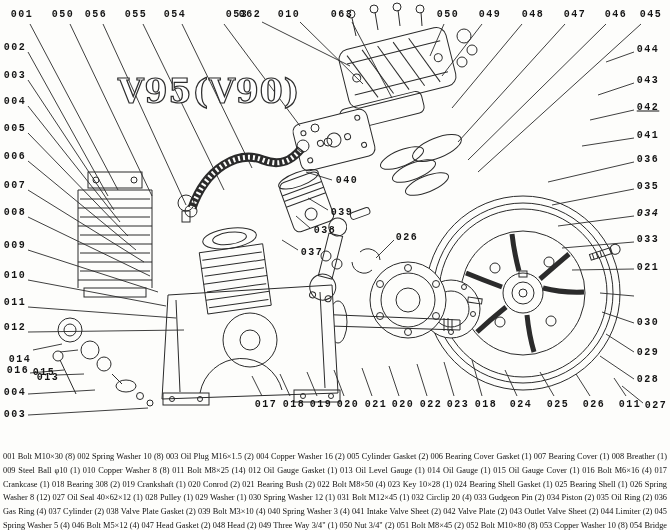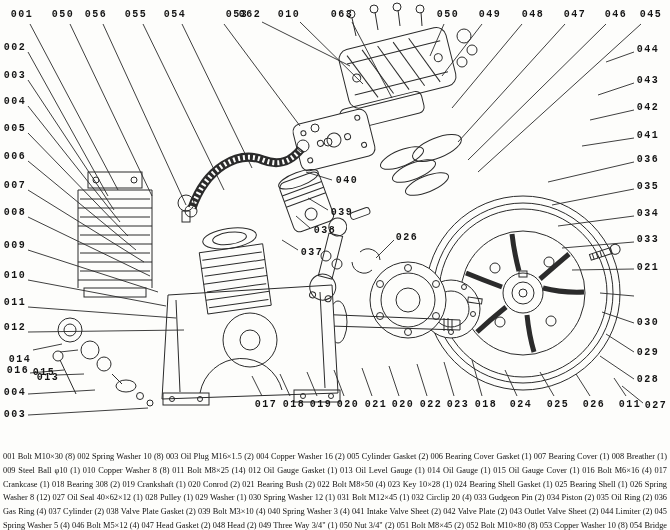--- a/index.html
+++ b/index.html
@@ -315,20 +315,21 @@
         <line x1="590" y1="396" x2="576" y2="374"></line>
         <line x1="626" y1="396" x2="614" y2="378"></line>
         <line x1="332" y1="180" x2="306" y2="172"></line>
         <line x1="328" y1="210" x2="308" y2="198"></line>
         <line x1="310" y1="228" x2="296" y2="216"></line>
         <line x1="298" y1="250" x2="282" y2="240"></line>
         <line x1="394" y1="240" x2="376" y2="258"></line>
       </g>
   </svg>
 
+  <div id="model-title">V95(V90)</div>
 
   <div id="callout-layer">
       <span class="callout" style="left: 22px; top: 14px;">001</span>
       <span class="callout" style="left: 63px; top: 14px;">050</span>
       <span class="callout" style="left: 96px; top: 14px;">056</span>
       <span class="callout" style="left: 136px; top: 14px;">055</span>
       <span class="callout" style="left: 175px; top: 14px;">054</span>
       <span class="callout" style="left: 215px; top: 14px; padding-left: 44px;">053</span>
       <span class="callout" style="left: 250px; top: 14px;">062</span>
       <span class="callout" style="left: 289px; top: 14px;">010</span>
@@ -351,25 +352,25 @@
       <span class="callout" style="left: 15px; top: 302px;">011</span>
       <span class="callout" style="left: 15px; top: 327px; text-align: right;">012</span>
       <span class="callout" style="left: 20px; top: 347px; margin-top: 12px;">014</span>
       <span class="callout" style="left: 48px; top: 349px; margin-top: 28px;">013</span>
       <span class="callout" style="left: 18px; top: 370px;">016</span>
       <span class="callout" style="left: 44px; top: 372px;">015</span>
       <span class="callout" style="left: 15px; top: 392px;">004</span>
       <span class="callout" style="left: 15px; top: 414px;">003</span>
       <span class="callout" style="left: 648px; top: 49px;">044</span>
       <span class="callout" style="left: 648px; top: 80px;">043</span>
-      <span class="callout" style="left: 648px; top: 107px;">042</span>
+      <span class="callout" style="left: 648px; top: 107px; text-decoration: underline;">042</span>
       <span class="callout" style="left: 648px; top: 135px;">041</span>
       <span class="callout" style="left: 648px; top: 159px;">036</span>
       <span class="callout" style="left: 648px; top: 186px;">035</span>
-      <span class="callout" style="left: 648px; top: 213px;">034</span>
+      <span class="callout" style="left: 648px; top: 213px; font-style: italic;">034</span>
       <span class="callout" style="left: 648px; top: 239px;">033</span>
       <span class="callout" style="left: 648px; top: 267px;">021</span>
       <span class="callout" style="left: 648px; top: 295px; margin-left: 48px;">031</span>
       <span class="callout" style="left: 648px; top: 322px;">030</span>
       <span class="callout" style="left: 648px; top: 352px;">029</span>
       <span class="callout" style="left: 648px; top: 379px;">028</span>
       <span class="callout" style="left: 656px; top: 405px;">027</span>
       <span class="callout" style="left: 266px; top: 404px;">017</span>
       <span class="callout" style="left: 294px; top: 404px;">018</span>
       <span class="callout" style="left: 321px; top: 404px;">019</span>

